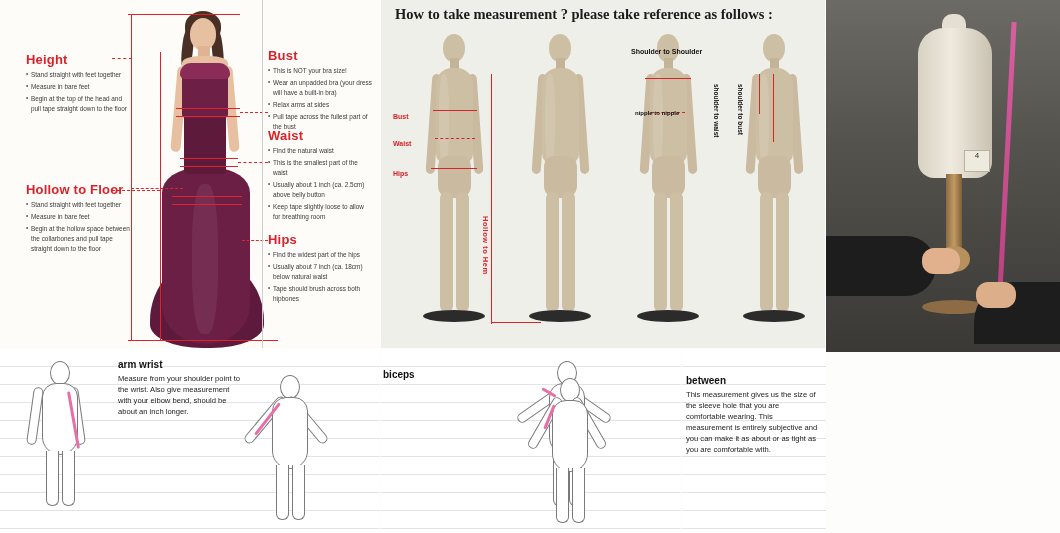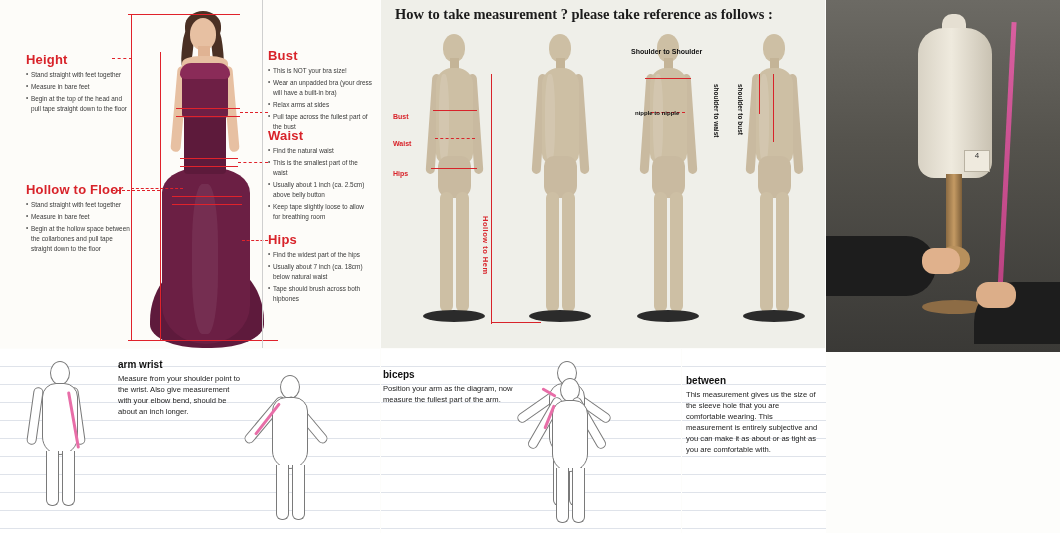--- a/index.html
+++ b/index.html
@@ -587,21 +587,20 @@
       <div class="sk-leg" style="left:40px; top:90px;"></div>
       <div class="pinkline" style="left:14px; top:24px; width:3px; height:40px; transform:rotate(38deg);"></div>
     </div>
   </div>
 
   <div class="panel" id="panel-bic">
     <div class="ruled"></div>
 
     <div class="blocktext" style="left:2px; top:20px; width:130px;">
       <div class="bt-title">biceps</div>
-      <div class="bt-body">Position your arm as the diagram, now measure the fullest part of the arm.</div>
     </div>
 
     <div class="sketch" style="left:148px; top:12px; width:86px; height:150px;">
       <div class="sk-head" style="left:28px; top:0;"></div>
       <div class="sk-arm" style="left:8px; top:14px; transform:rotate(55deg);"></div>
       <div class="sk-arm" style="left:52px; top:14px; transform:rotate(-55deg);"></div>
       <div class="sk-body" style="left:20px; top:22px;"></div>
       <div class="sk-leg" style="left:24px; top:90px;"></div>
       <div class="sk-leg" style="left:40px; top:90px;"></div>
       <div class="pinkline" style="left:12px; top:30px; width:16px; height:3px; transform:rotate(30deg);"></div>

